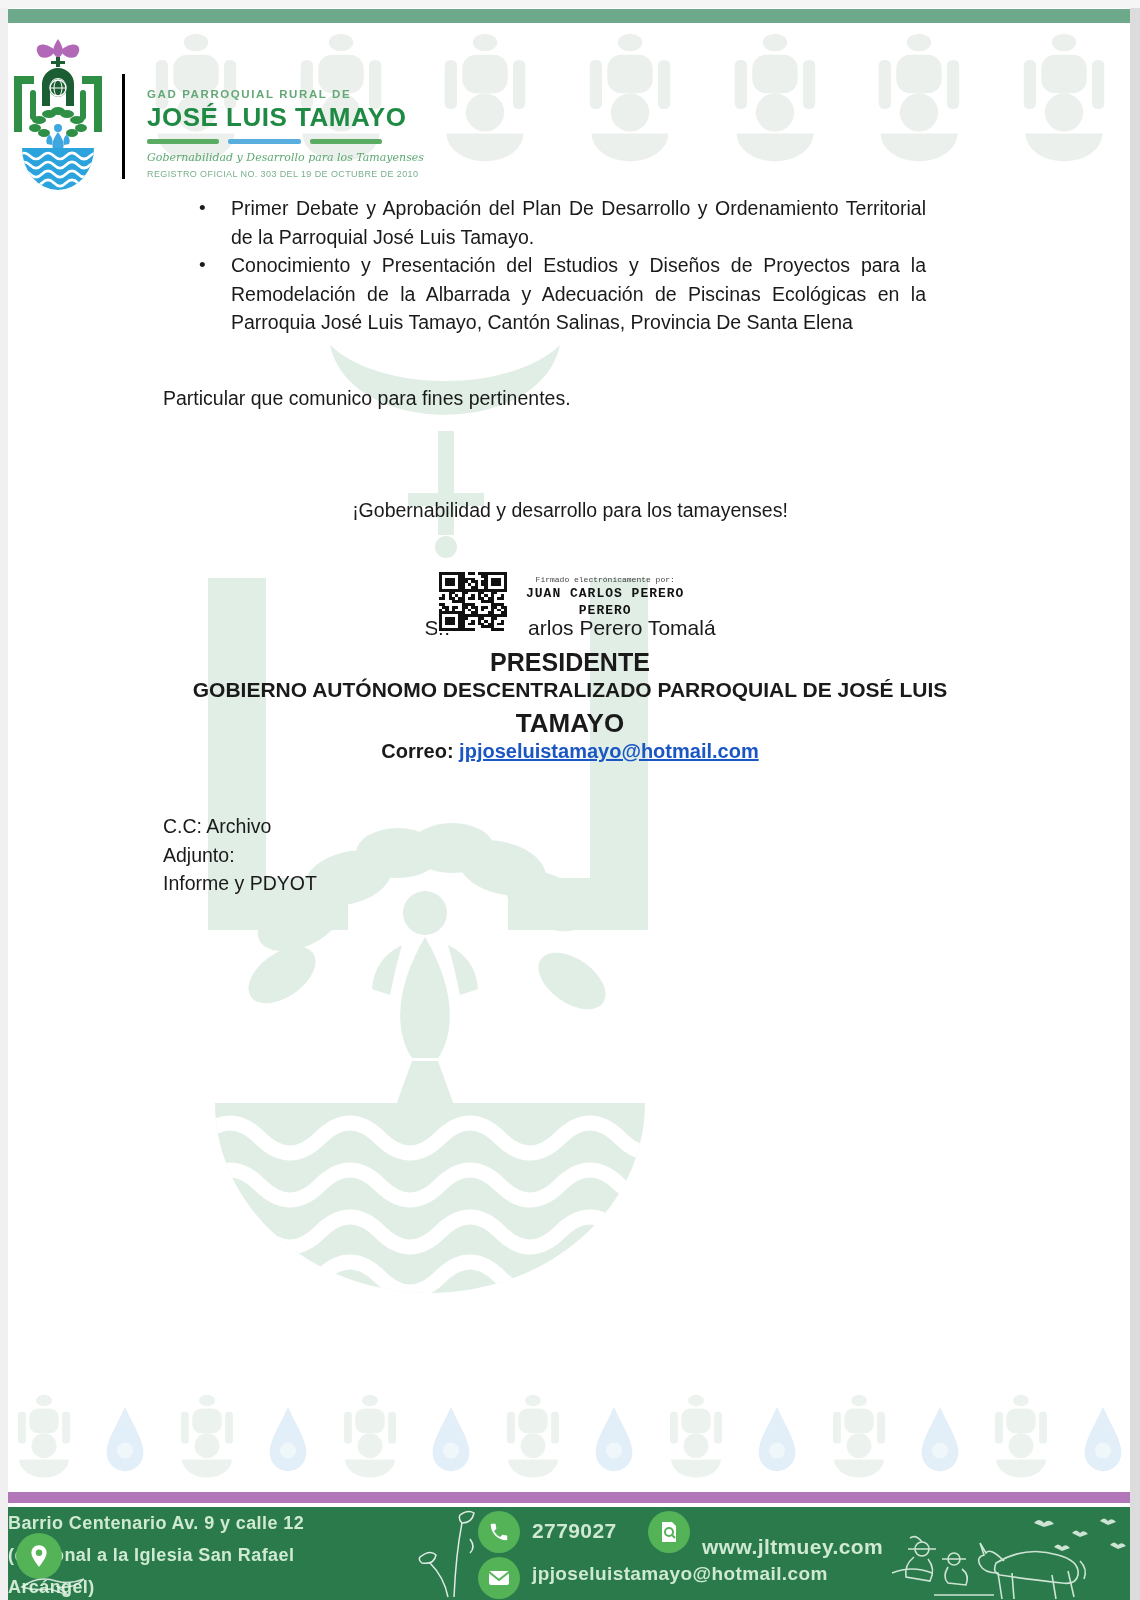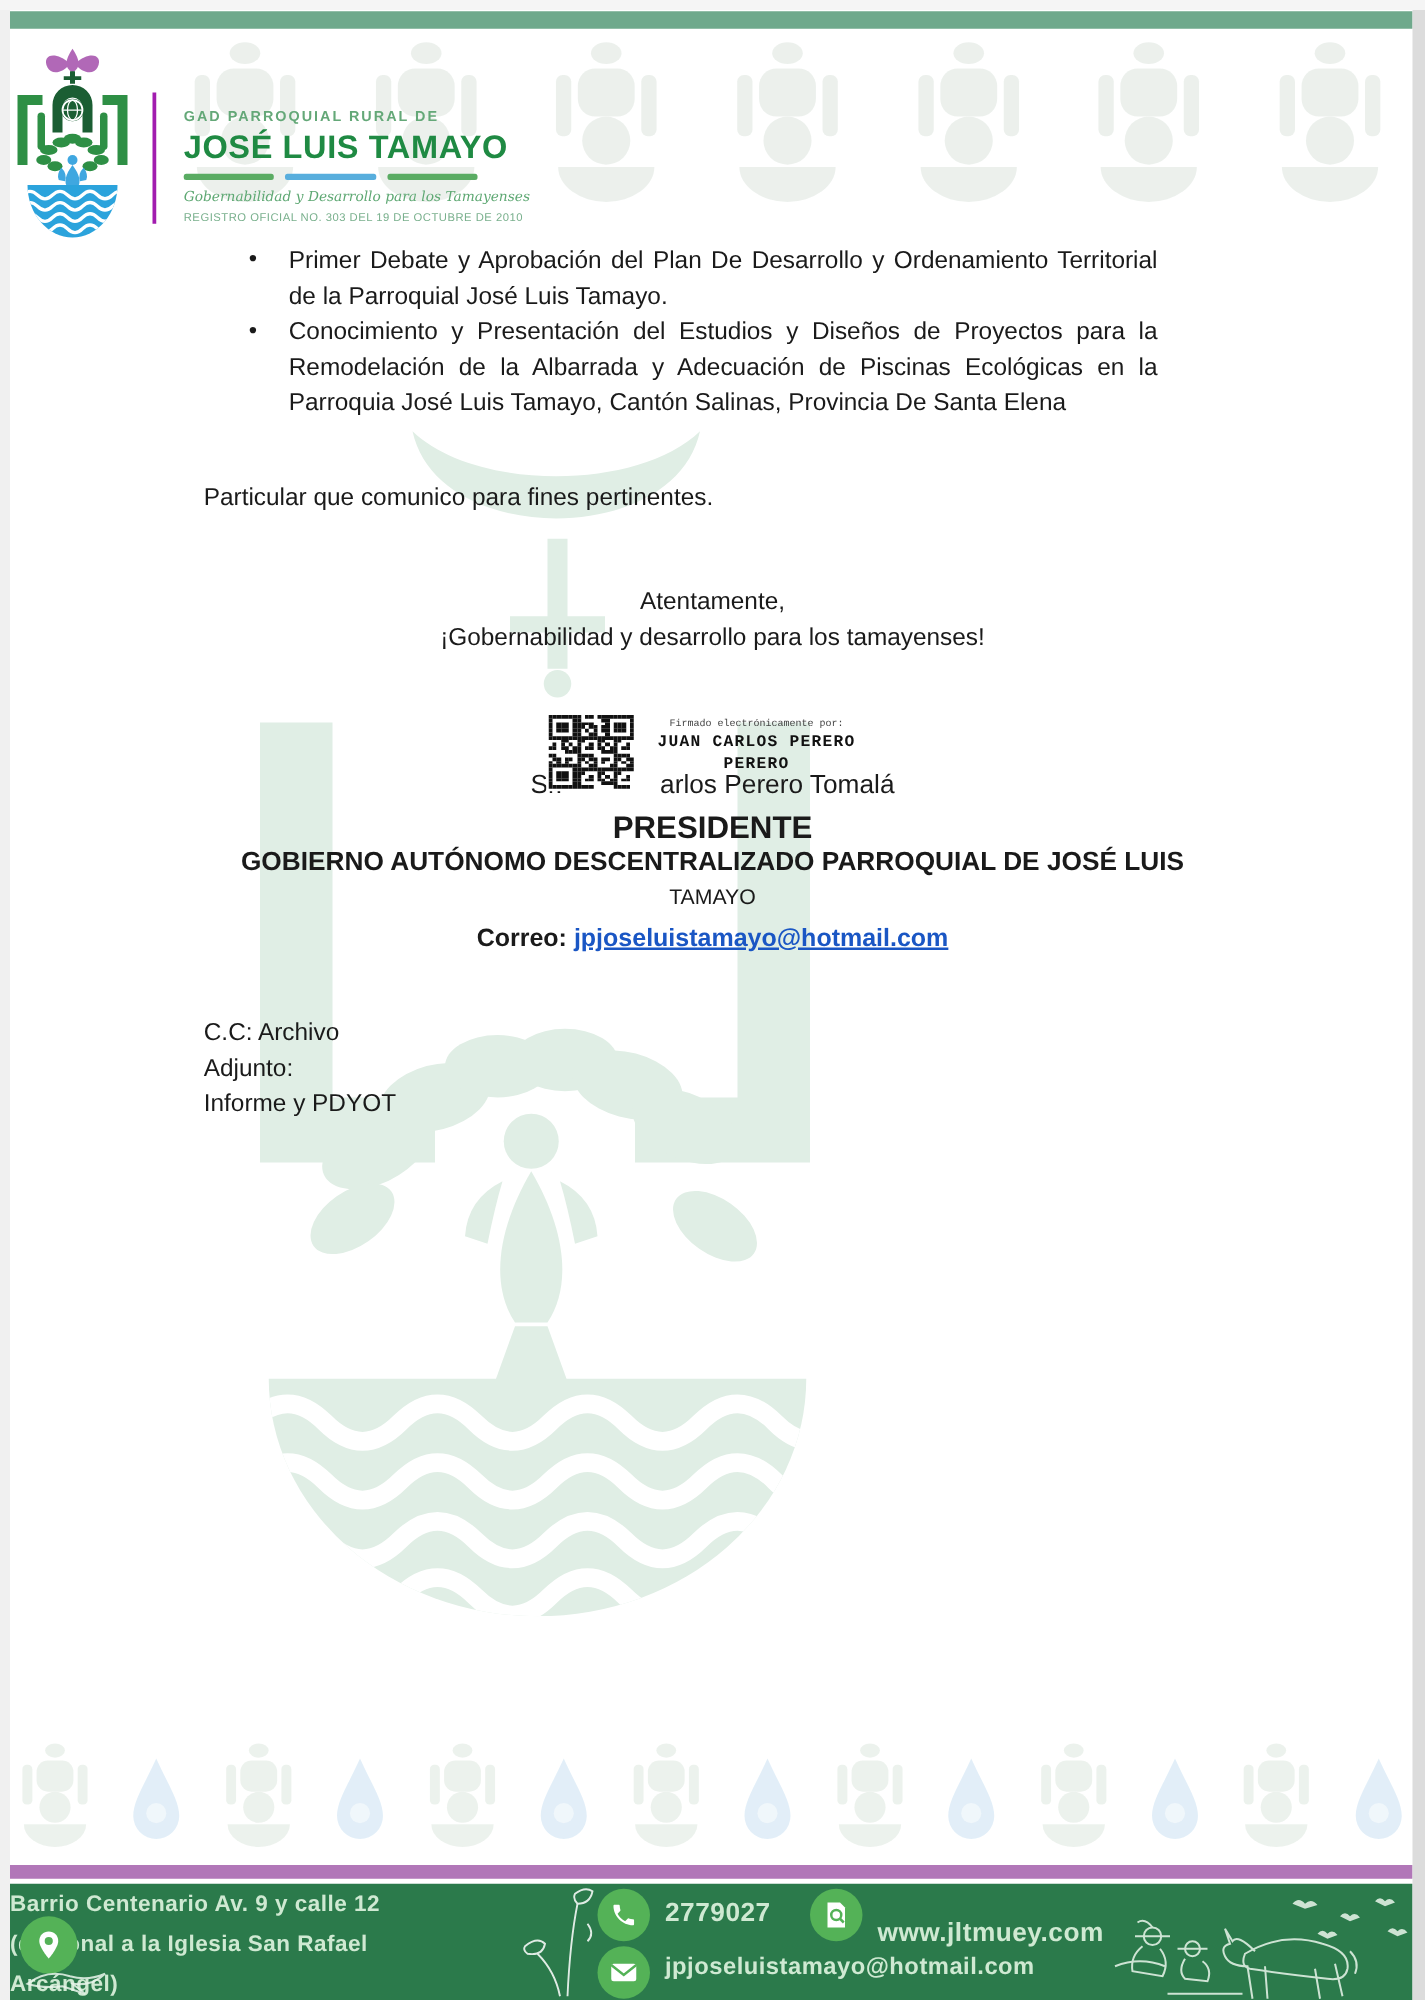--- a/index.html
+++ b/index.html
@@ -16,21 +16,21 @@
   .edge-top{left:0;top:0;width:1140px;height:8px;background:#f5f5f5;z-index:41;}
 
   .top-bar{left:8px;right:10px;top:9px;height:14px;z-index:3;}
 
   .top-pattern{left:140px;right:20px;top:28px;height:148px;display:flex;
     justify-content:space-between;align-items:center;z-index:1;color:#dde5de;opacity:.55;}
   .top-pattern svg{width:112px;height:140px;}
 
   .logo{left:6px;top:36px;width:104px;height:156px;z-index:4;}
 
-  .header-text{left:122px;top:74px;z-index:4;border-left:3px solid #a21caf;padding-left:22px;width:270px;}
+  .header-text{left:122px;top:74px;z-index:4;border-left:3px solid #000000;padding-left:22px;width:270px;}
   .org-small{font-size:11.5px;font-weight:bold;letter-spacing:1.6px;color:#64a878;margin-top:14px;}
   .org-name{font-size:26px;font-weight:bold;letter-spacing:.5px;color:#1f8a43;margin-top:2px;white-space:nowrap;}
   .bars{display:flex;gap:9px;margin-top:6px;width:235px;}
   .bars span{height:4.5px;border-radius:2px;flex:1;}
   .tagline{font-family:"DejaVu Serif",serif;font-style:italic;font-size:11px;color:#5ea873;
     margin-top:7px;text-align:center;width:235px;white-space:nowrap;}
   .registry{font-size:9px;color:#79b08d;letter-spacing:.4px;margin-top:5px;text-align:center;width:240px;white-space:nowrap;}
 
   .content{z-index:5;}
   .bullets{left:197px;top:194px;width:732px;z-index:5;}
@@ -48,21 +48,21 @@
     grid-template-columns:repeat(21,1fr);grid-template-rows:repeat(21,1fr);box-sizing:border-box;}
   .qr-matrix i{display:block;}
   .qr-matrix i.f{background:#111;}
   .qr-text{margin-left:17px;font-family:"Liberation Mono","DejaVu Sans Mono",monospace;padding-top:5px;text-align:center;}
   .qr-caption{font-size:8px;color:#444;letter-spacing:0;}
   .qr-name{font-size:13px;font-weight:bold;color:#111;line-height:15px;letter-spacing:1px;margin-top:2px;}
   .sr-line{top:616px;font-size:21px;}
   .sr-gap{display:inline-block;width:78px;}
   .sig-title{top:648px;font-weight:bold;font-size:25px;}
   .sig-org1{top:678px;font-weight:bold;font-size:21px;}
-  .sig-org2{top:708px;font-weight:normal;font-size:17px;}
+  .sig-org2{top:708px;font-weight:bold;font-size:26px;}
   .correo{top:740px;font-size:20px;font-weight:bold;}
   .correo a{color:#1a56c4;text-decoration:underline;}
 
   .cc-block{left:163px;top:812px;font-size:19.5px;line-height:28.5px;z-index:5;}
 
   .watermark{left:180px;top:333px;width:625px;height:960px;z-index:0;pointer-events:none;}
 
   .band-pattern{left:10px;right:14px;top:1390px;height:98px;display:flex;
     justify-content:space-between;align-items:center;z-index:1;}
   .band-pattern svg{height:92px;}
@@ -223,21 +223,20 @@
 
   <div class="abs bullets content">
     <ul>
 
     <li>Primer Debate y Aprobación del Plan De Desarrollo y Ordenamiento Territorial de la Parroquial José Luis Tamayo.</li>
         <li>Conocimiento y Presentación del  Estudios y Diseños de Proyectos para la Remodelación de la Albarrada y Adecuación de Piscinas Ecológicas en la Parroquia José Luis Tamayo, Cantón Salinas, Provincia De Santa Elena</li>
       </ul>
   </div>
 
   <div class="abs note content">Particular que comunico para fines pertinentes.</div>
-  <div class="abs center-line salutation">Atentamente,</div>
   <div class="abs center-line motto">¡Gobernabilidad y desarrollo para los tamayenses!</div>
 
   <div class="abs qr-block">
     <div class="qr-matrix">
         <i class="f"></i>
         <i class="f"></i>
         <i class="f"></i>
         <i class="f"></i>
         <i class="f"></i>
         <i class="f"></i>

